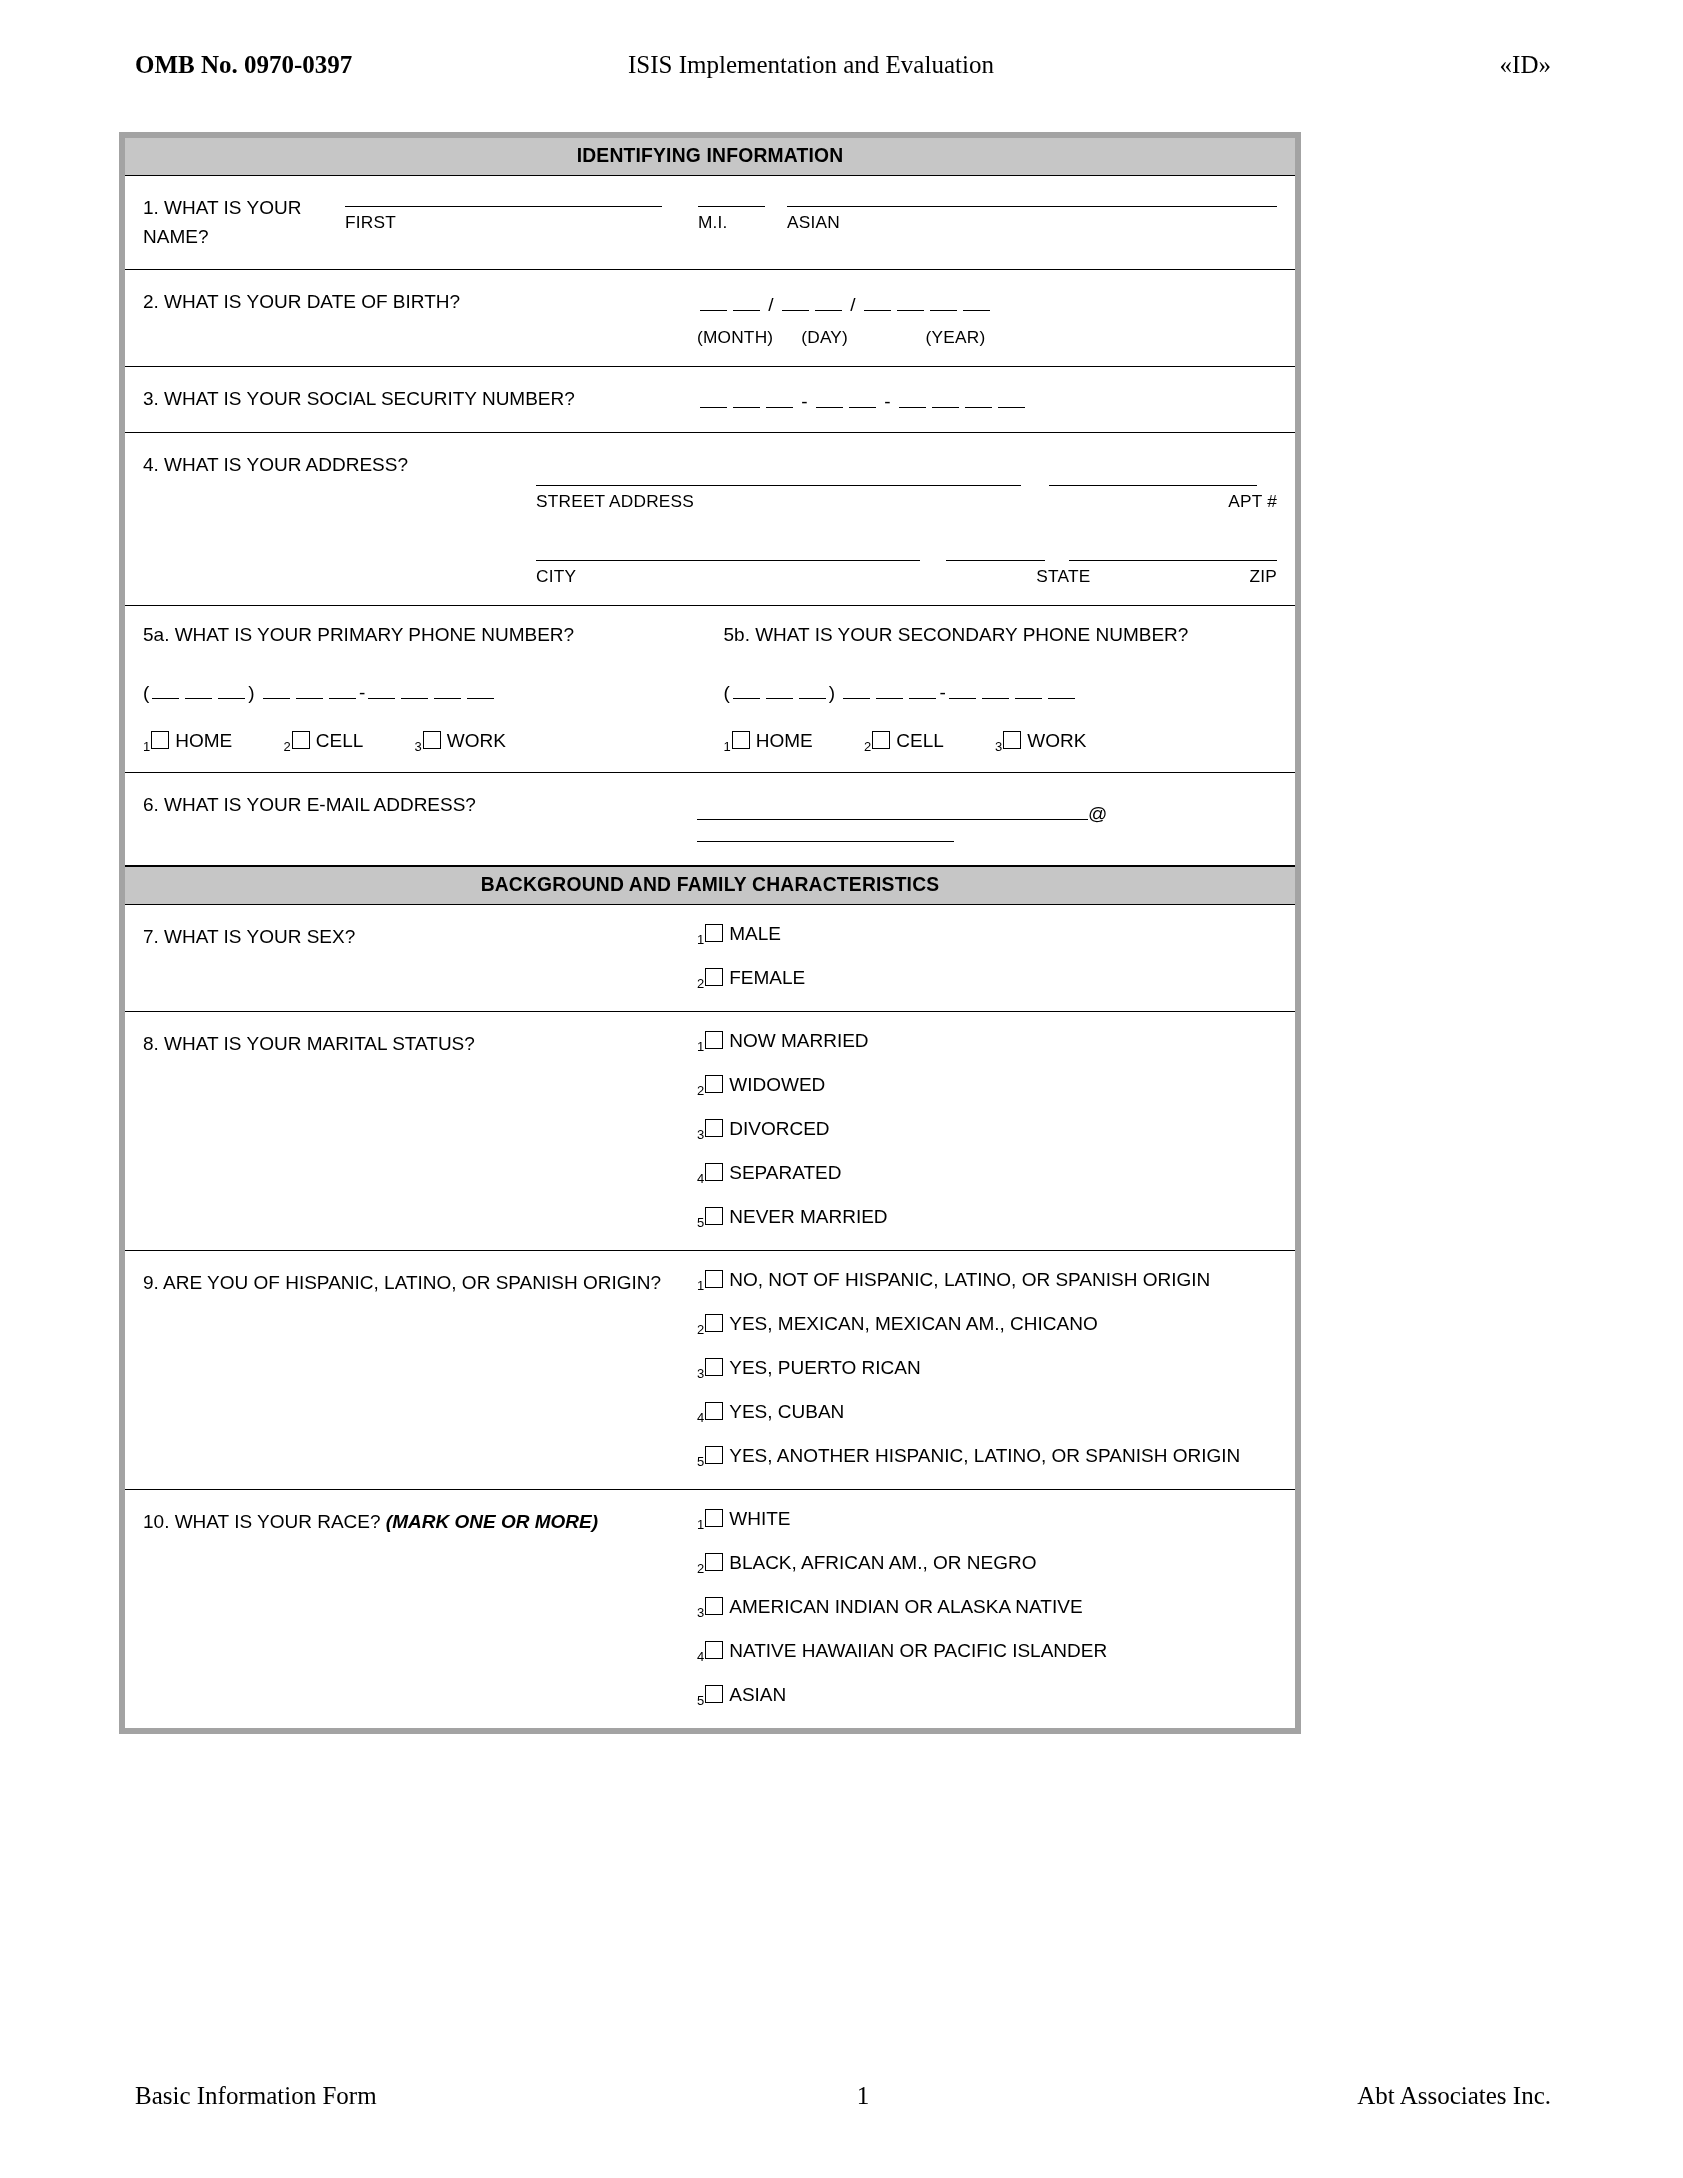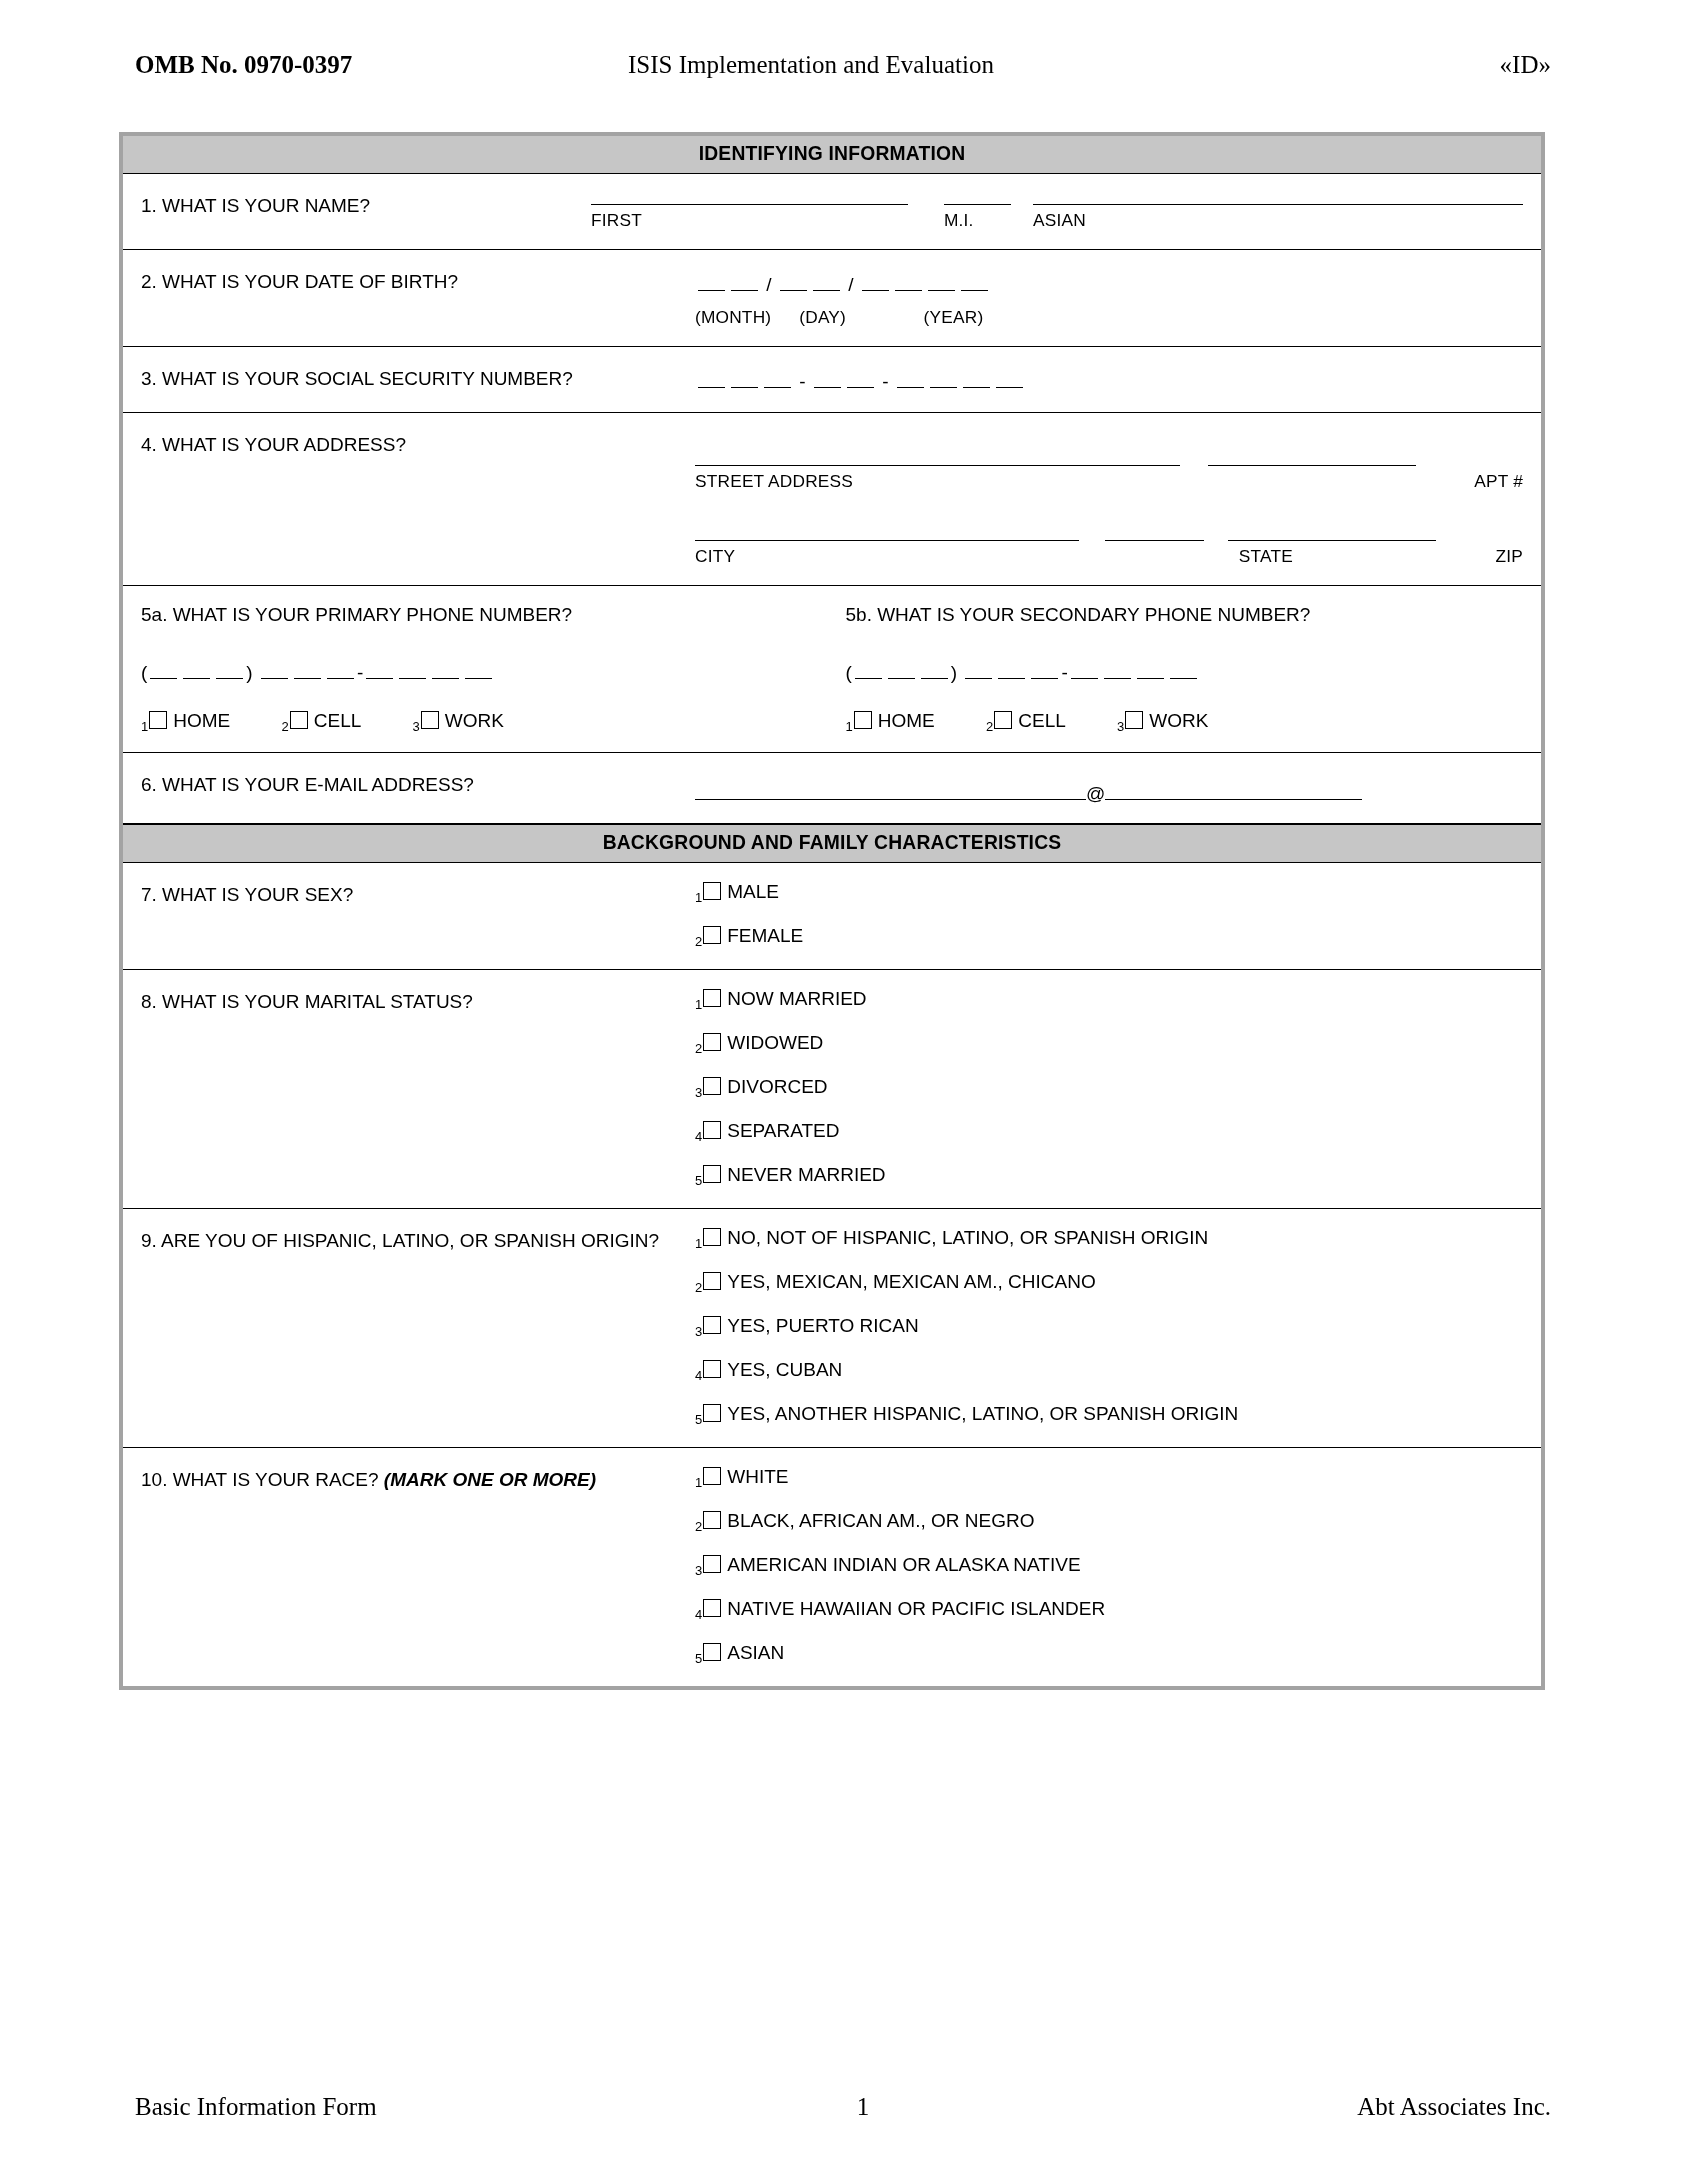--- a/index.html
+++ b/index.html
@@ -35,22 +35,22 @@
   }
   .doc-header .omb { width: 416px; font-weight: bold; }
   .doc-header .title { flex: 1; text-align: left; padding-left: 77px; }
   .doc-header .idtag { width: 119px; text-align: right; }
 
   
   .form {
     position: absolute;
     top: 132px;
     left: 119px;
-    width: 1426px;
-    border: 4px solid #a3a3a3;
+    width: 1182px;
+    border: 6px solid #a3a3a3;
     box-sizing: border-box;
   }
   .band {
     background: #c6c6c6;
     border-bottom: 1px solid #000;
     text-align: center;
     font-weight: bold;
     font-size: 19.3px;
     letter-spacing: 0.2px;
     padding: 7px 0 8px 0;
@@ -112,21 +112,21 @@
 
   
   .phones { display:flex;gap:27px; }
   .phone-col { width: 50%; box-sizing:border-box; }
 
   .italic-bold { font-style: italic; font-weight: bold; }
 
   
   .doc-footer {
     position: absolute;
-    bottom: 57px;
+    bottom: 68px;
     left: 135px;
     width: 1416px;
     display: flex;
     align-items: baseline;
     font-family: "Liberation Serif", serif;
     font-size: 25px;
     justify-content: flex-end;
   }
   .doc-footer .left { width: 495px; }
   .doc-footer .center { flex:1; text-align:center; padding-right: 158px;}

